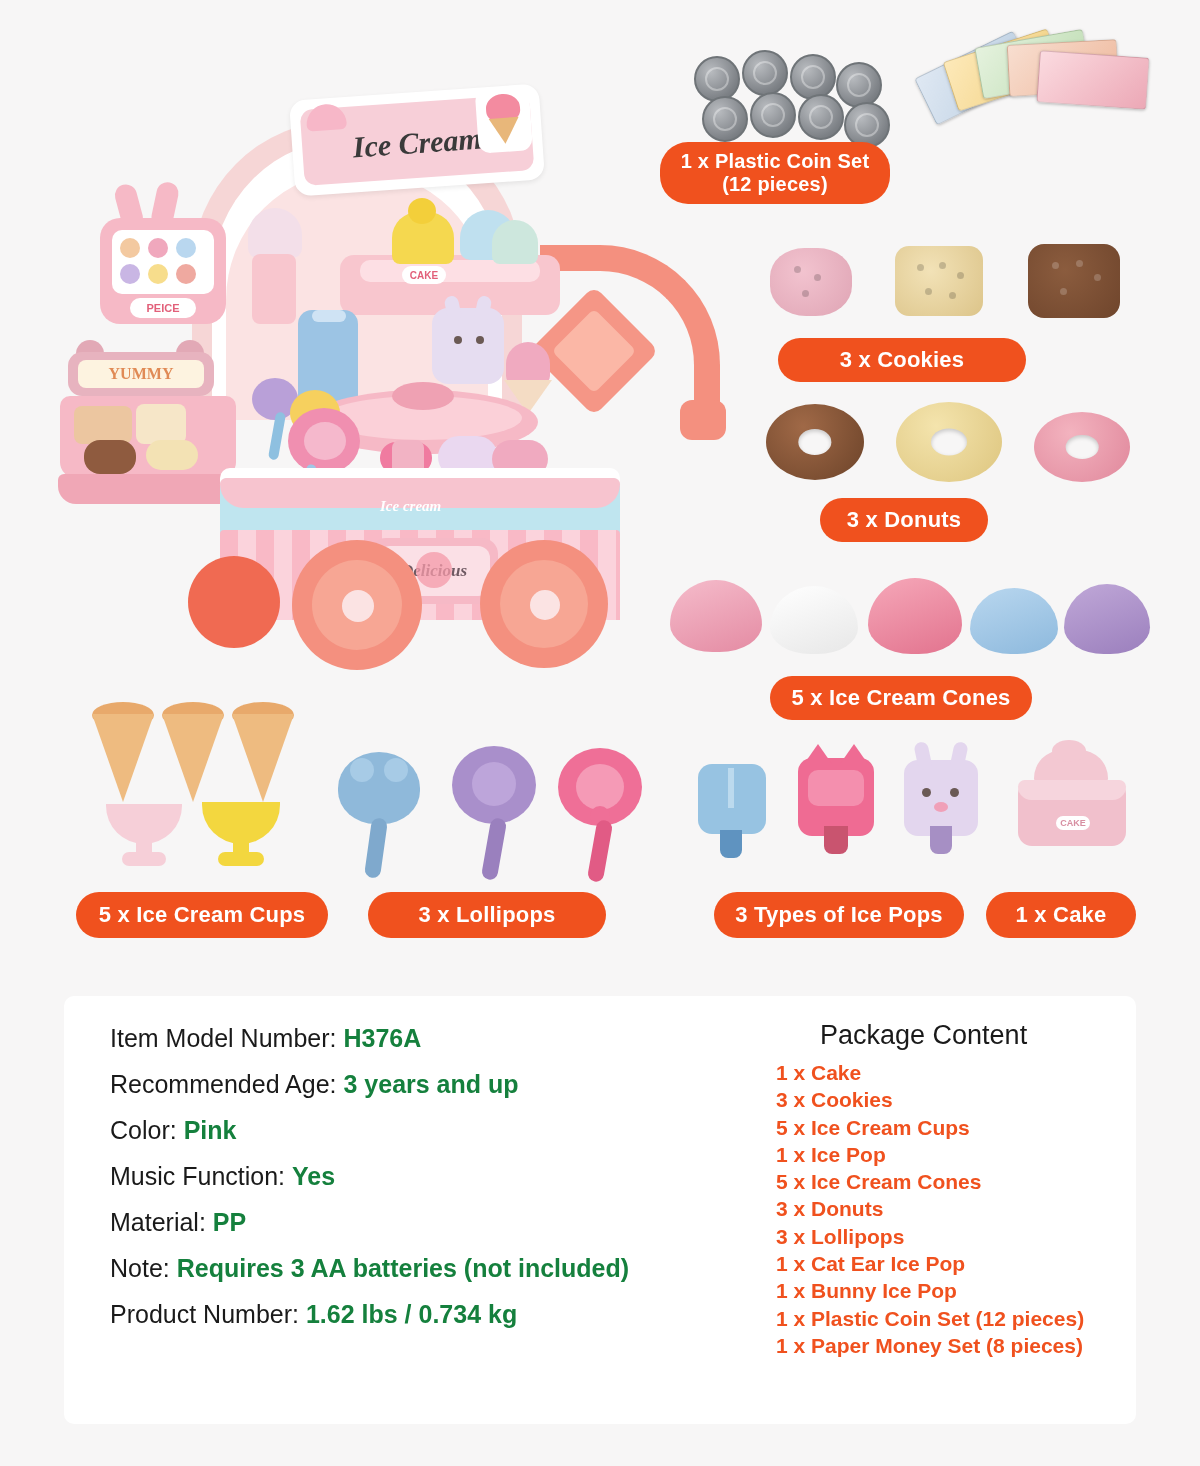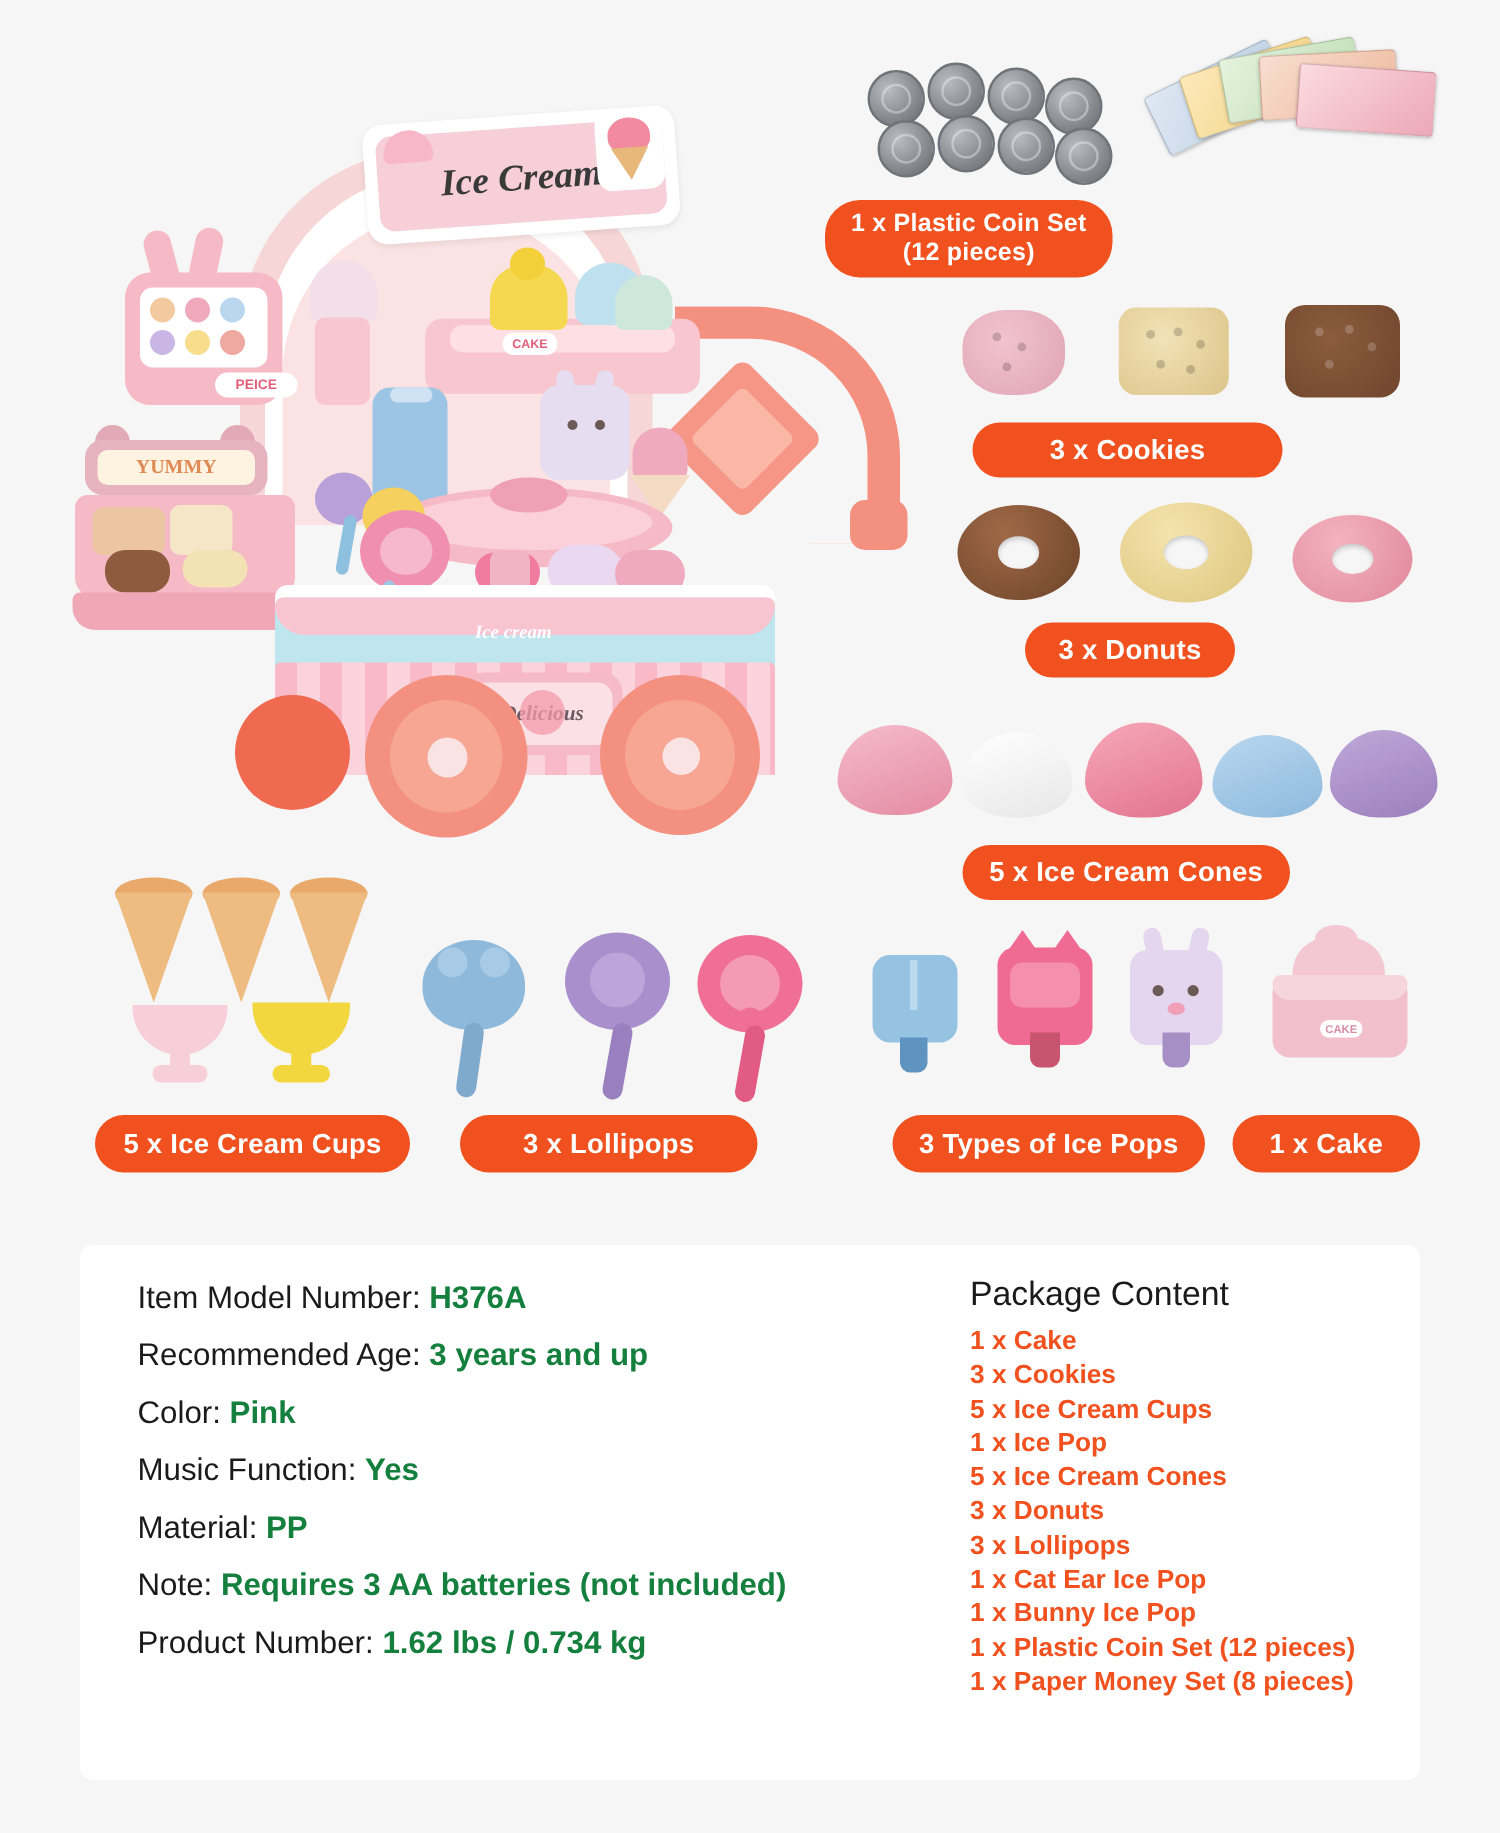--- a/index.html
+++ b/index.html
@@ -96,21 +96,21 @@
   }
   .spec { position:absolute; left:46px; top:28px; width:640px; }
   .spec-row {
     font-size:25px;
     color:#1a1a1a;
     margin-bottom:17px;
     white-space:nowrap;
   }
   .spec-row b { color:#15803d; font-weight:bold; }
   .pkg { position:absolute; left:712px; top:24px; width:330px; }
-  .pkg-title { font-size:27px; color:#1a1a1a; margin-bottom:8px; }
+  .pkg-title { font-size:27px; color:#1a1a1a; margin-bottom:8px;margin-left:44px; }
   .pkg-item { font-size:21px; color:#f0511e; font-weight:bold; line-height:1.3; }
 </style>
 </head>
 <body>
 
 <div class="stage">
 
   <div class="obj" style="left:40px; top:60px; width:680px; height:620px;">
 
     <div style="position:absolute; left:490px; top:185px; width:200px; height:190px;">
@@ -138,21 +138,21 @@
       <div style="position:absolute; left:20px; top:-6px; width:22px; height:46px; background:#f6b9c6; border-radius:12px; transform:rotate(-15deg);"></div>
       <div style="position:absolute; left:56px; top:-8px; width:22px; height:46px; background:#f6b9c6; border-radius:12px; transform:rotate(12deg);"></div>
       <div style="position:absolute; left:2px; top:28px; width:126px; height:106px; background:#f6b9c6; border-radius:20px;"></div>
       <div style="position:absolute; left:14px; top:40px; width:102px; height:64px; background:#fff; border-radius:10px;"></div>
       <div style="position:absolute; left:22px; top:48px; width:20px; height:20px; background:#f3c9a0; border-radius:50%;"></div>
       <div style="position:absolute; left:50px; top:48px; width:20px; height:20px; background:#f0a8bd; border-radius:50%;"></div>
       <div style="position:absolute; left:78px; top:48px; width:20px; height:20px; background:#b9d7ef; border-radius:50%;"></div>
       <div style="position:absolute; left:22px; top:74px; width:20px; height:20px; background:#c9b6e4; border-radius:50%;"></div>
       <div style="position:absolute; left:50px; top:74px; width:20px; height:20px; background:#f7dd8c; border-radius:50%;"></div>
       <div style="position:absolute; left:78px; top:74px; width:20px; height:20px; background:#efa9a0; border-radius:50%;"></div>
-      <div style="position:absolute; left:32px; top:108px; width:66px; height:20px; background:#fff; border-radius:10px; font-size:11px; font-weight:bold; color:#e2607a; display:flex; align-items:center; justify-content:center;margin-left:42px;">PEICE</div>
+      <div style="position:absolute; left:32px; top:108px; width:66px; height:20px; background:#fff; border-radius:10px; font-size:11px; font-weight:bold; color:#e2607a; display:flex; align-items:center; justify-content:center;">PEICE</div>
     </div>
 
     <div style="position:absolute; left:18px; top:288px; width:190px; height:180px;">
       <div style="position:absolute; left:18px; top:-8px; width:28px; height:28px; background:#e2a9b6; border-radius:50%;"></div>
       <div style="position:absolute; left:118px; top:-8px; width:28px; height:28px; background:#e2a9b6; border-radius:50%;"></div>
       <div style="position:absolute; left:10px; top:4px; width:146px; height:44px; background:#e7b3bf; border-radius:14px;"></div>
       <div style="position:absolute; left:20px; top:12px; width:126px; height:28px; background:#fdf3e0; border-radius:8px; display:flex; align-items:center; justify-content:center; font-size:16px; font-weight:bold; color:#e08a55; font-family:'Liberation Serif',serif;">YUMMY</div>
       <div style="position:absolute; left:2px; top:48px; width:176px; height:82px; background:#f6b9c6; border-radius:10px 10px 16px 16px;"></div>
       <div style="position:absolute; left:16px; top:58px; width:58px; height:38px; background:#ecc6a0; border-radius:8px;"></div>
       <div style="position:absolute; left:78px; top:56px; width:50px; height:40px; background:#f6e6c8; border-radius:8px;"></div>
@@ -357,21 +357,21 @@
   </div>
 
   <div class="obj" style="left:1010px; top:750px; width:130px; height:130px;">
     <div style="position:absolute; left:24px; top:0px; width:74px; height:36px; background:#f3c8d2; border-radius:36px 36px 10px 10px;"></div>
     <div style="position:absolute; left:42px; top:-10px; width:34px; height:22px; background:#f3c8d2; border-radius:50%;"></div>
     <div style="position:absolute; left:8px; top:30px; width:108px; height:66px; background:#f1c0cc; border-radius:14px;"></div>
     <div style="position:absolute; left:8px; top:30px; width:108px; height:20px; background:#f6d5dd; border-radius:14px 14px 28px 28px;"></div>
     <div style="position:absolute; left:46px; top:66px; width:34px; height:14px; background:#fff; border-radius:7px; font-size:9px; font-weight:bold; color:#d78fa2; display:flex; align-items:center; justify-content:center;">CAKE</div>
   </div>
 
-  <div class="pill" style="left:660px; top:160px; width:230px; height:62px; font-size:20px;">1 x Plastic Coin Set
+  <div class="pill" style="left:660px; top:142px; width:230px; height:62px; font-size:20px;">1 x Plastic Coin Set
 (12 pieces)</div>
 
 
   <div class="pill" style="left:778px; top:338px; width:248px; height:44px; font-size:22px;">3 x Cookies</div>
 
   <div class="pill" style="left:820px; top:498px; width:168px; height:44px; font-size:22px;">3 x Donuts</div>
 
   <div class="pill" style="left:770px; top:676px; width:262px; height:44px; font-size:22px;">5 x Ice Cream Cones</div>
 
   <div class="pill" style="left:76px; top:892px; width:252px; height:46px; font-size:22px;">5 x Ice Cream Cups</div>

